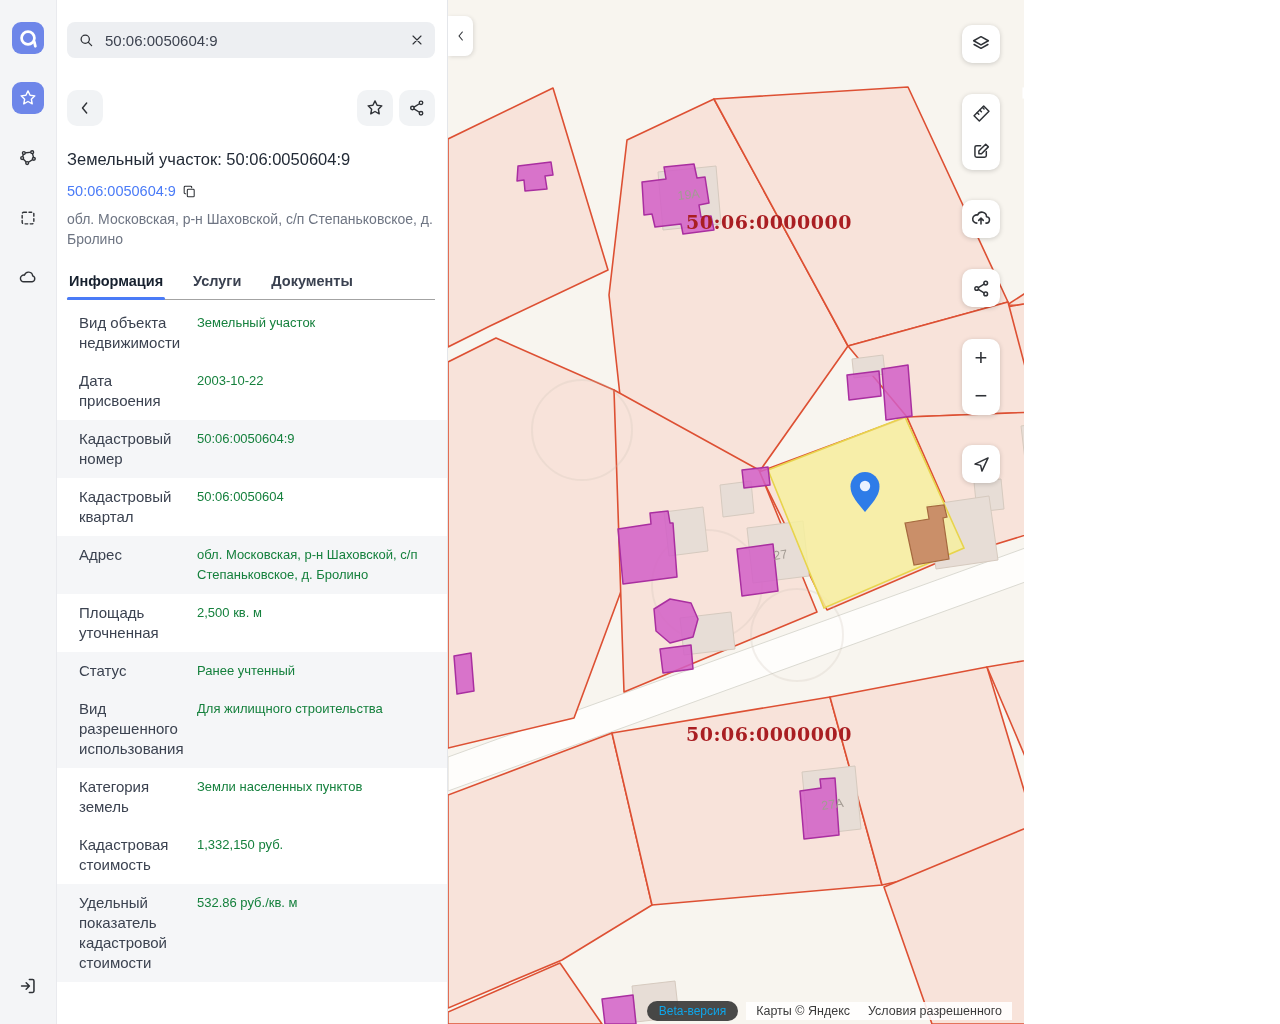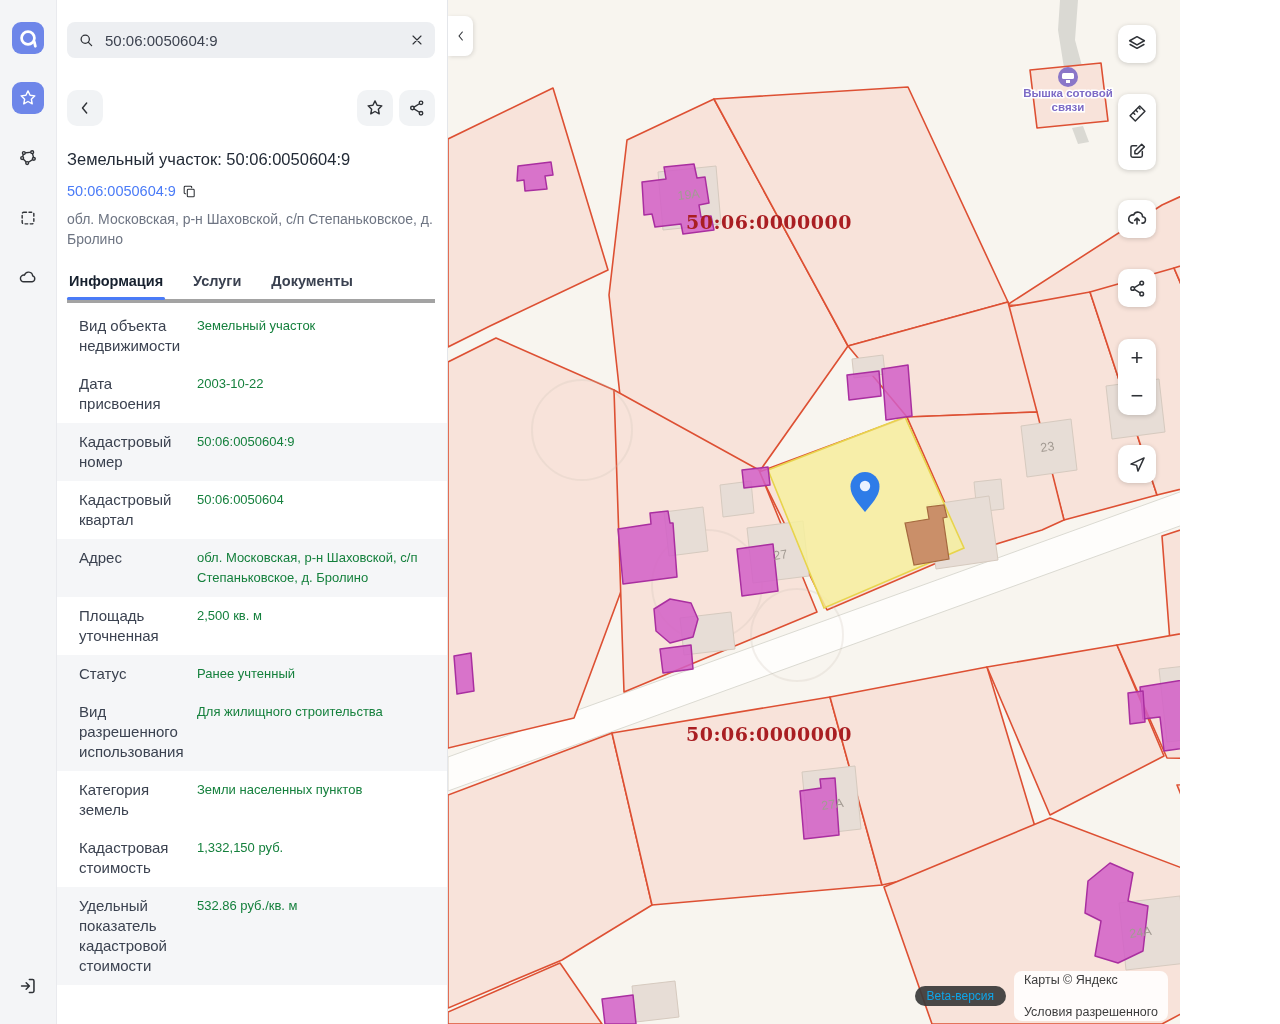--- a/index.html
+++ b/index.html
@@ -1,16 +1,16 @@
 <!DOCTYPE html>
 <html><head>
 <meta charset="utf-8">
 <style>
   html,body{margin:0;padding:0;}
-  .page{position:relative;width:1180px;height:1024px;display:flex;overflow:hidden;
+  .page{position:relative;width:1024px;height:1024px;display:flex;overflow:hidden;
         font-family:"Liberation Sans",sans-serif;background:#fff;color:#2b303b;}
   
   .rail{width:56px;flex:0 0 56px;background:#f4f5f7;border-right:1px solid #e9eaee;
         display:flex;flex-direction:column;align-items:center;position:relative;}
   .rail .logo{width:32px;height:32px;border-radius:9px;background:#6e86e9;margin-top:22px;
         display:flex;align-items:center;justify-content:center;}
   .railbtn{width:32px;height:32px;border-radius:9px;display:flex;align-items:center;justify-content:center;margin-top:28px;}
   .railbtn.active{background:#6e86e9;}
   .railbtn svg{stroke:#818793;}
   .railbtn.active svg{stroke:#fff;}
@@ -21,41 +21,41 @@
         display:flex;align-items:center;padding:0 10px;}
   .searchbox input{flex:1;border:0;background:transparent;outline:none;font:15px "Liberation Sans",sans-serif;color:#3d4350;margin-left:8px;}
   .hdr{display:flex;align-items:center;margin:32px 12px 0 10px;}
   .sqbtn{width:36px;height:36px;border-radius:10px;background:#f1f3f5;display:flex;align-items:center;justify-content:center;cursor:pointer;}
   .hdr .spacer{flex:1;}
   .hdr .sqbtn + .sqbtn{margin-left:6px;}
   .title{margin:24px 12px 0 10px;font-size:16.5px;font-weight:500;color:#222a36;}
   .linkrow{margin:14px 12px 0 10px;display:flex;align-items:center;gap:6px;}
   .cadlink{font-size:14.5px;color:#4a7bf7;text-decoration:none;}
   .addr{margin:10px 12px 0 10px;font-size:14px;line-height:20px;color:#6e7583;}
-  .tabs{display:flex;gap:26px;margin:18px 12px 0 10px;border-bottom:4px solid #a3a3a3;}
+  .tabs{display:flex;gap:26px;margin:18px 12px 0 10px;border-bottom:1px solid #a3a3a3;}
   .tab{padding:6px 2px 10px;font-size:14.5px;font-weight:600;color:#3a4150;position:relative;cursor:pointer;}
   .tab.active{color:#16202e;}
   .tab.active::after{content:"";position:absolute;left:0;right:0;bottom:-1px;height:3px;background:#4a7bf7;border-radius:2px;}
   .rows{margin-top:4px;}
   .row{display:flex;align-items:flex-start;padding:9px 14px 9px 22px;}
   .row.alt{background:#f5f6f8;}
   .rl{width:118px;flex:0 0 118px;font-size:15px;line-height:20px;color:#3b4250;}
   .rv{flex:1;font-size:13px;line-height:20px;color:#15803d;}
   
   .map{flex:1;position:relative;background:#f7f4ee;overflow:hidden;}
   .map svg.world{position:absolute;left:0;top:0;}
   .collapse{position:absolute;left:0;top:16px;width:25px;height:40px;background:#fff;
         border-radius:0 8px 8px 0;box-shadow:1px 1px 4px rgba(0,0,0,.12);display:flex;align-items:center;justify-content:center;cursor:pointer;}
   .ctl{position:absolute;right:24px;width:38px;background:#fff;border-radius:10px;
         box-shadow:0 1px 5px rgba(0,0,0,.18);display:flex;flex-direction:column;align-items:center;}
   .ctl .cell{width:38px;height:38px;display:flex;align-items:center;justify-content:center;cursor:pointer;}
   .ctl .zl{font-size:22px;color:#2f3237;line-height:1;}
   .attrib{position:absolute;right:12px;bottom:3px;display:flex;align-items:center;gap:8px;}
   .beta{background:rgba(58,58,58,.92);color:#0ea5e9;font-size:12px;padding:3px 12px;border-radius:11px;}
-  .ycred{background:rgba(255,255,255,.88);border-radius:8px;padding:2px 10px;font-size:12.5px;color:#3c3c3c;display:flex;gap:18px;flex-direction:column;}
+  .ycred{background:rgba(255,255,255,.88);border-radius:0;padding:2px 10px;font-size:12.5px;color:#3c3c3c;display:flex;gap:18px;}
   .ycred span{cursor:pointer;}
   svg.i{fill:none;stroke:#2f3237;stroke-width:1.7;stroke-linecap:round;stroke-linejoin:round;}
 </style>
 </head>
 <body>
 
 <div class="page">
 
   <div class="rail">
     <div class="logo">

